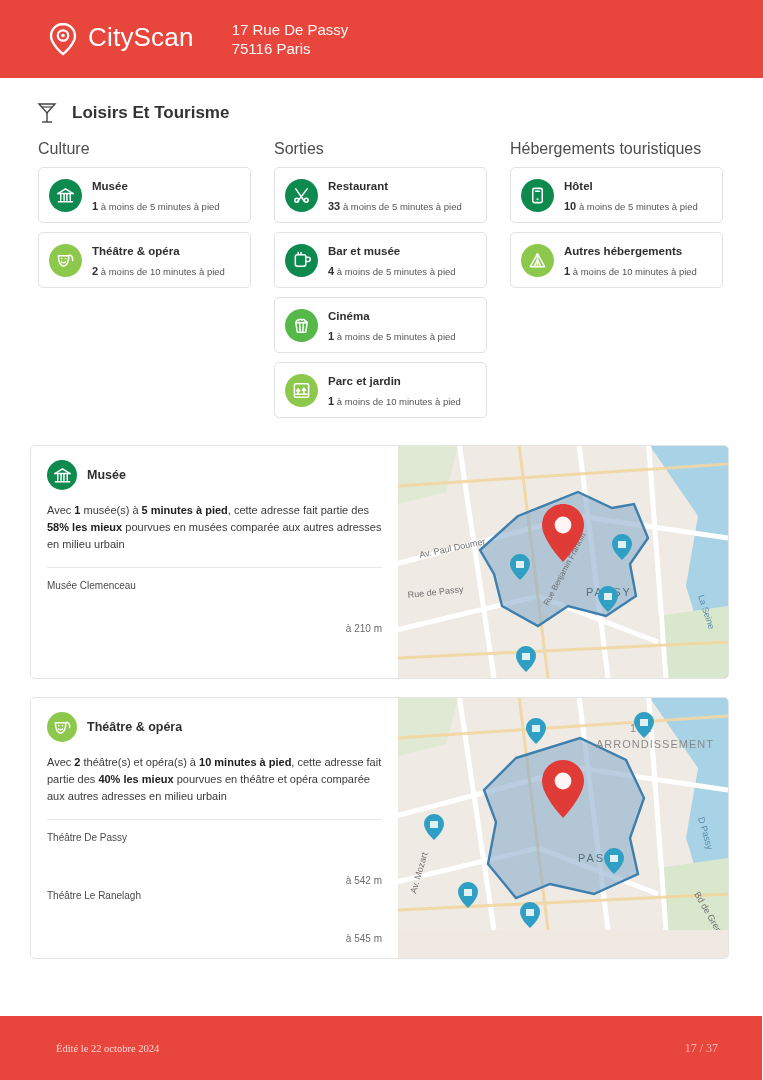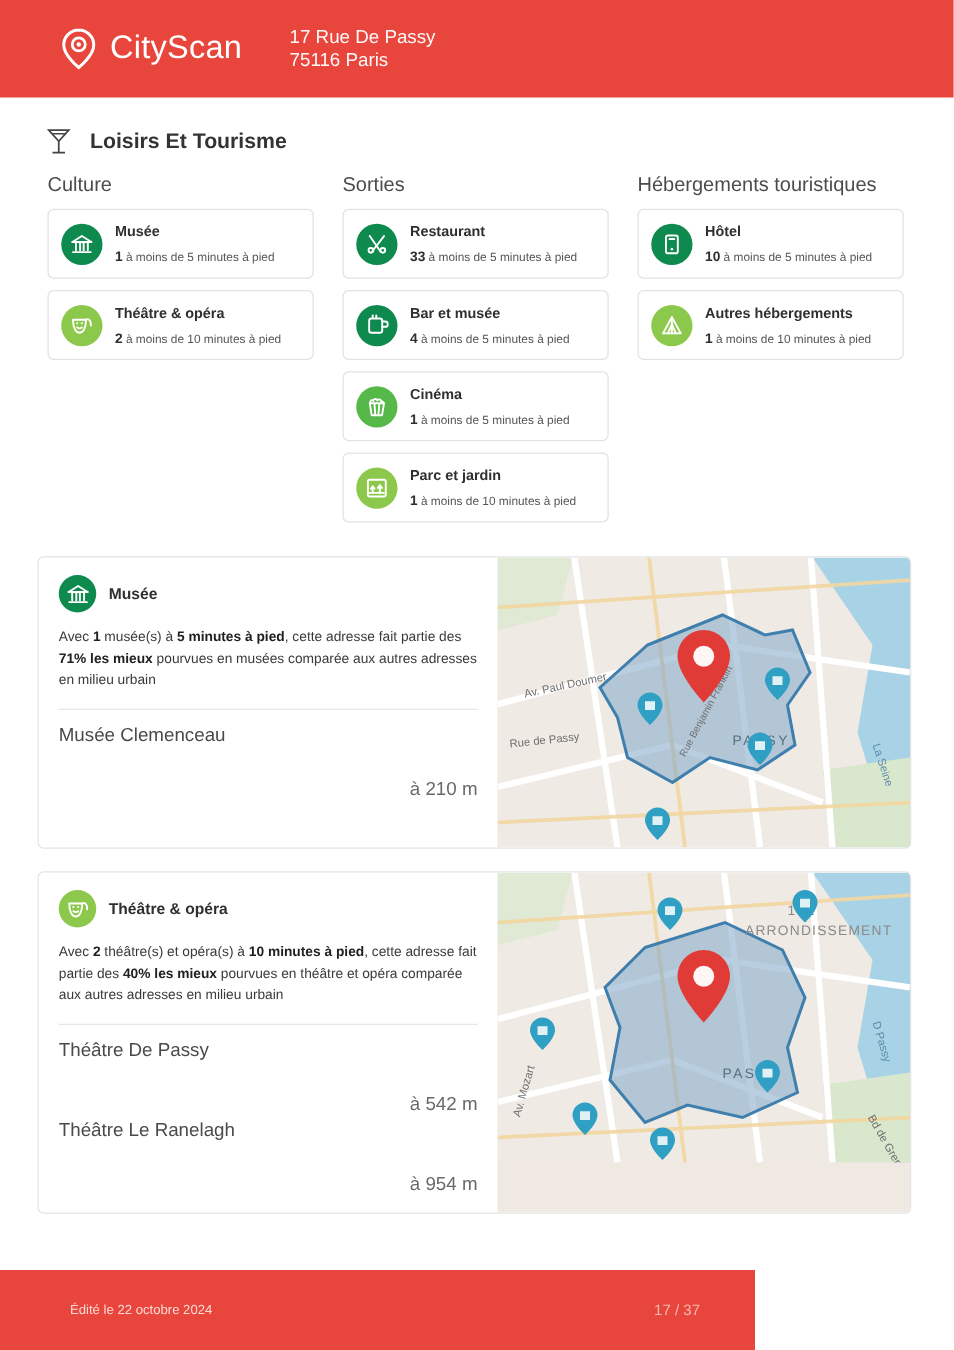--- a/index.html
+++ b/index.html
@@ -81,36 +81,37 @@
     margin-bottom: 18px;
     overflow: hidden;
   }
   .panel-left { flex: 1; padding: 14px 16px 12px 16px; }
   .panel-head { display: flex; align-items: center; gap: 10px; margin-bottom: 12px; }
   .panel-head .badge { width: 30px; height: 30px; flex: 0 0 30px; margin-right: 0;}
   .panel-title { font-size: 12.5px; font-weight: bold; color: #2f2f2f; }
   .panel-desc { font-size: 11px; line-height: 1.55; color: #3a3a3a; }
   .panel-desc b { color: #202020; }
   .divider { height: 1px; background: #e6e6e6; margin: 14px 0 10px 0; }
-  .poi { display: flex; justify-content: space-between; font-size: 15px; color: #4a4a4a; padding: 2px 0; }
+  .poi { display: flex; justify-content: space-between; font-size: 10px; color: #4a4a4a; padding: 2px 0; }
   .poi-dist { color: #6a6a6a; margin-top: 43px; }
   .panel-map { width: 330px; min-height: 232px; position: relative; }
 
   
   .mapbg { position: absolute; inset: 0; overflow: hidden; background: #efe9e2; }
 
   
   .footer {
     position: absolute; left: 0; bottom: 0;
-    width: 604px; height: 64px;
+    width: 762px; height: 64px;
     background: #e8453c;
     color: #ffd9d6;
     display: flex; align-items: center;
     padding: 0 44px 0 56px;
     font-size: 10.5px;
+    font-family: Liberation Serif, serif;
   }
   .footer .pg { margin-left: auto; font-size: 12px; color: #f6b8b3; }
 </style>
 </head>
 <body>
 
 <div class="page">
 
   <div class="header">
     <div class="brand">
@@ -285,21 +286,21 @@
                 <line x1="2" y1="8" x2="18" y2="8" fill="none" stroke="#fff" stroke-width="1.6" stroke-linecap="round" stroke-linejoin="round"></line>
                 <line x1="5" y1="9" x2="5" y2="15" fill="none" stroke="#fff" stroke-width="1.6" stroke-linecap="round" stroke-linejoin="round"></line>
                 <line x1="8.5" y1="9" x2="8.5" y2="15" fill="none" stroke="#fff" stroke-width="1.6" stroke-linecap="round" stroke-linejoin="round"></line>
                 <line x1="11.5" y1="9" x2="11.5" y2="15" fill="none" stroke="#fff" stroke-width="1.6" stroke-linecap="round" stroke-linejoin="round"></line>
                 <line x1="15" y1="9" x2="15" y2="15" fill="none" stroke="#fff" stroke-width="1.6" stroke-linecap="round" stroke-linejoin="round"></line>
                 <line x1="2.5" y1="16.5" x2="17.5" y2="16.5" fill="none" stroke="#fff" stroke-width="1.6" stroke-linecap="round" stroke-linejoin="round"></line>
               </svg>
             </span>
         <span class="panel-title">Musée</span>
       </div>
-      <div class="panel-desc"><span>Avec </span><b>1</b><span> musée(s) à </span><b>5 minutes à pied</b><span>, cette adresse fait partie des </span><b>71% les mieux</b><span> pourvues en musées comparée aux autres adresses en milieu urbain</span></div>
+      <div class="panel-desc"><span>Avec </span><b>1</b><span> musée(s) à </span><b>5 minutes à pied</b><span>, cette adresse fait partie des </span><b>58% les mieux</b><span> pourvues en musées comparée aux autres adresses en milieu urbain</span></div>
       <div class="divider"></div>
       <div>
             <div class="poi">
        <span>Musée Clemenceau</span>
        <span class="poi-dist">à 210 m</span>
      </div>
           </div>
     </div>
     <div class="panel-map">
       <div class="mapbg"><svg viewBox="0 0 330 232" width="330" height="232" preserveAspectRatio="none">
@@ -369,21 +370,21 @@
       </div>
       <div class="panel-desc"><span>Avec </span><b>2</b><span> théâtre(s) et opéra(s) à </span><b>10 minutes à pied</b><span>, cette adresse fait partie des </span><b>40% les mieux</b><span> pourvues en théâtre et opéra comparée aux autres adresses en milieu urbain</span></div>
       <div class="divider"></div>
       <div>
             <div class="poi">
        <span>Théâtre De Passy</span>
        <span class="poi-dist">à 542 m</span>
      </div>
             <div class="poi">
        <span>Théâtre Le Ranelagh</span>
-       <span class="poi-dist">à 954 m</span>
+       <span class="poi-dist">à 545 m</span>
      </div>
           </div>
     </div>
     <div class="panel-map">
       <div class="mapbg"><svg viewBox="0 0 330 232" width="330" height="232" preserveAspectRatio="none">
     <rect width="330" height="232" fill="#efeae4"></rect>
     <path d="M252 0 L300 70 L288 140 L316 232 L330 232 L330 0 Z" fill="#a8d3e6"></path>
     <path d="M0 0 L60 0 L48 46 L0 58 Z" fill="#dfe9d4"></path>
     <path d="M260 170 L330 160 L330 232 L270 232 Z" fill="#d9e7cd"></path>
     <g stroke="#ffffff" stroke-width="5" fill="none">

